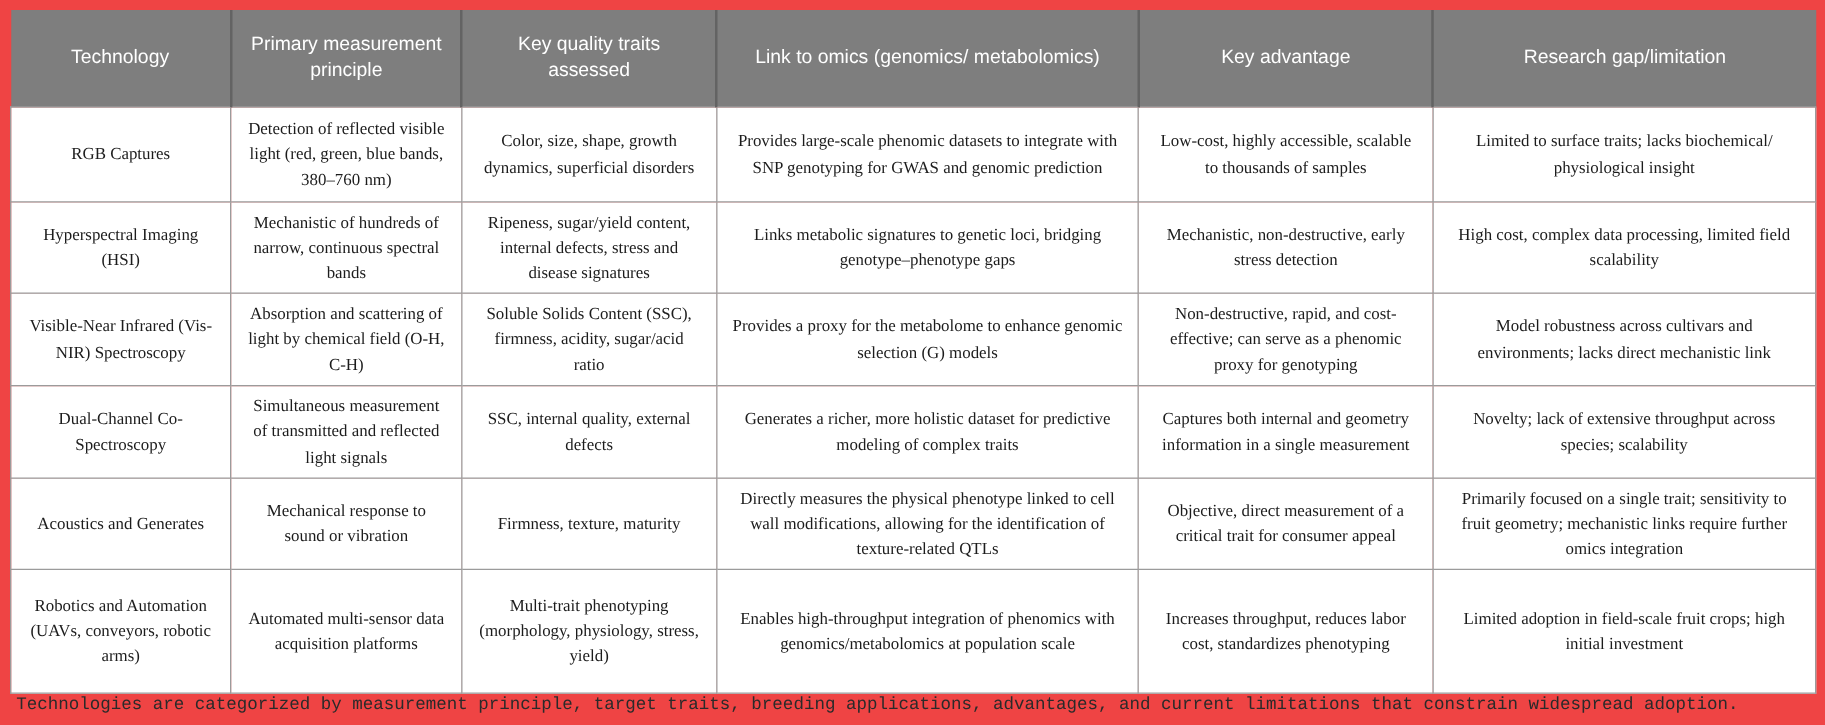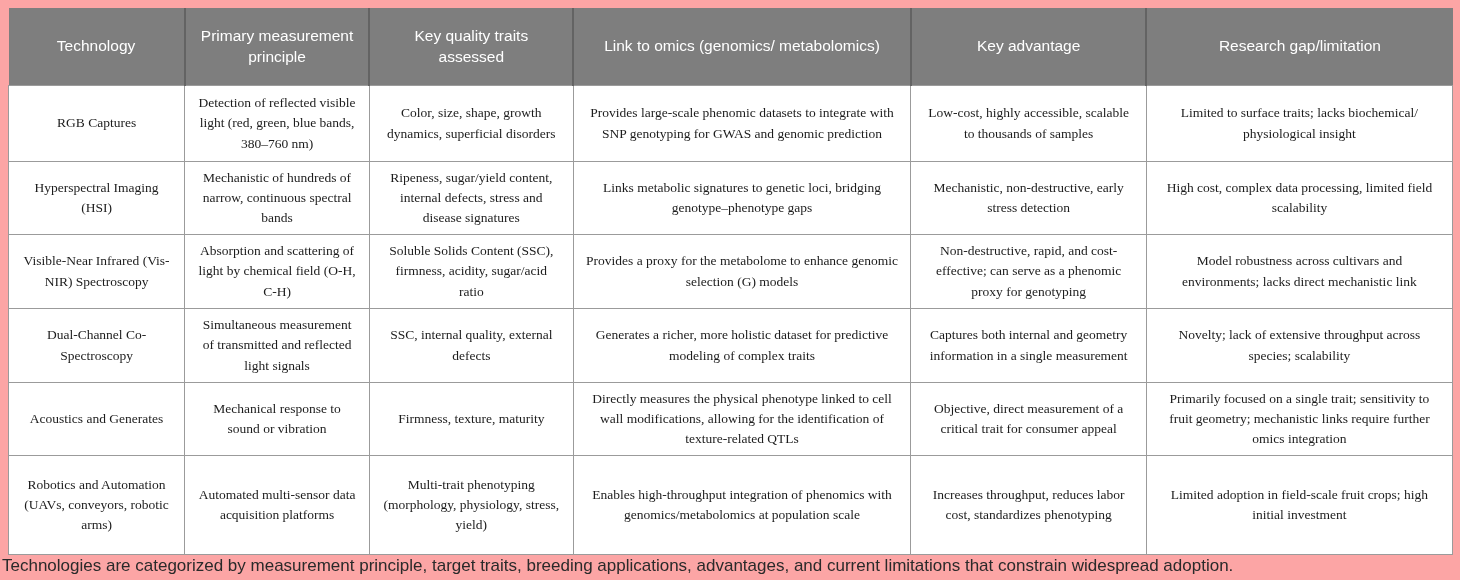--- a/index.html
+++ b/index.html
@@ -7,21 +7,21 @@
     padding: 0;
     background: #ffffff;
     width: 1460px;
     height: 580px;
     overflow: hidden;
   }
   .page {
     position: relative;
     width: 1460px;
     height: 580px;
-    background: #fca5a5;
+    background: #ef4444;
     font-family: "Liberation Serif", serif;
   }
   table.comp {
     position: absolute;
     left: 8px;
     top: 8px;
     width: 1445px;
     border-collapse: collapse;
     table-layout: fixed;
   }
@@ -53,25 +53,25 @@
     border: 1px solid #9b9b9b;
   }
   table.comp tbody tr.r1 td { height: 67px; }
   table.comp tbody tr.r2 td { height: 64px; }
   table.comp tbody tr.r3 td { height: 65px; }
   table.comp tbody tr.r4 td { height: 65px; }
   table.comp tbody tr.r5 td { height: 64px; }
   table.comp tbody tr.r6 td { height: 90px; }
   .footnote {
     position: absolute;
-    left: 2px;
+    left: 13px;
     top: 556px;
     width: 1440px;
-    font-family: Liberation Sans, sans-serif;
-    font-size: 17px;
+    font-family: Liberation Mono, monospace;
+    font-size: 14px;
     color: #2a2a2a;
   }
 </style>
 </head>
 <body>
 
 <div class="page">
 
   <table class="comp">
     <colgroup>

